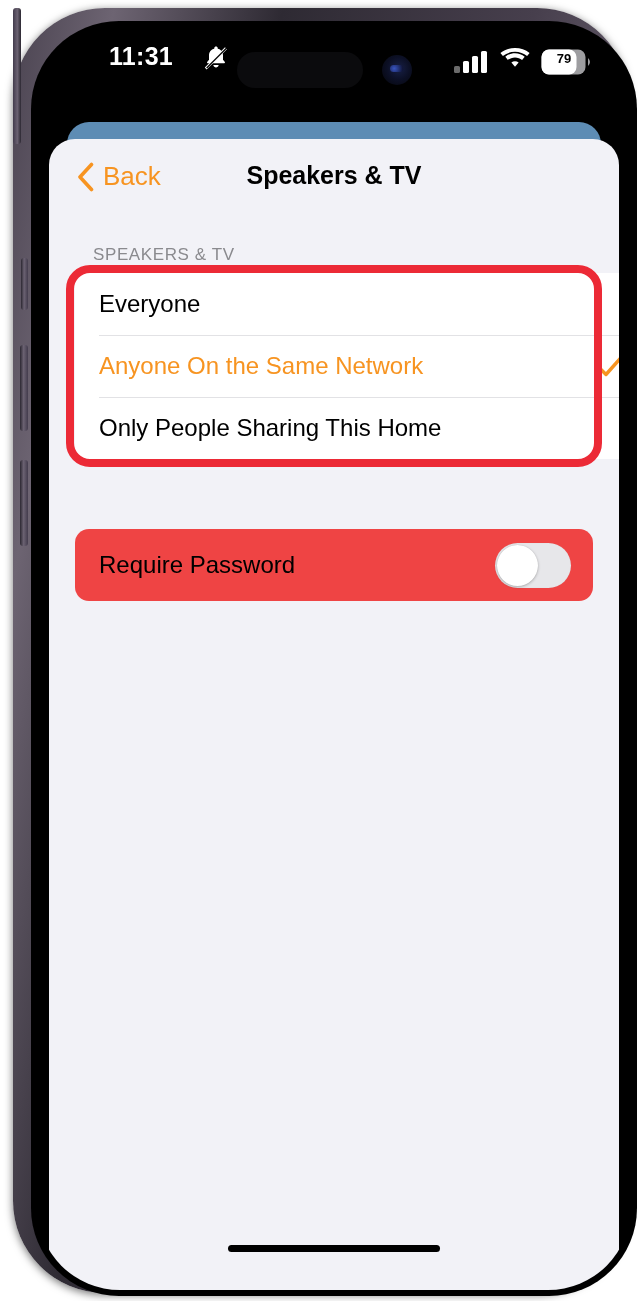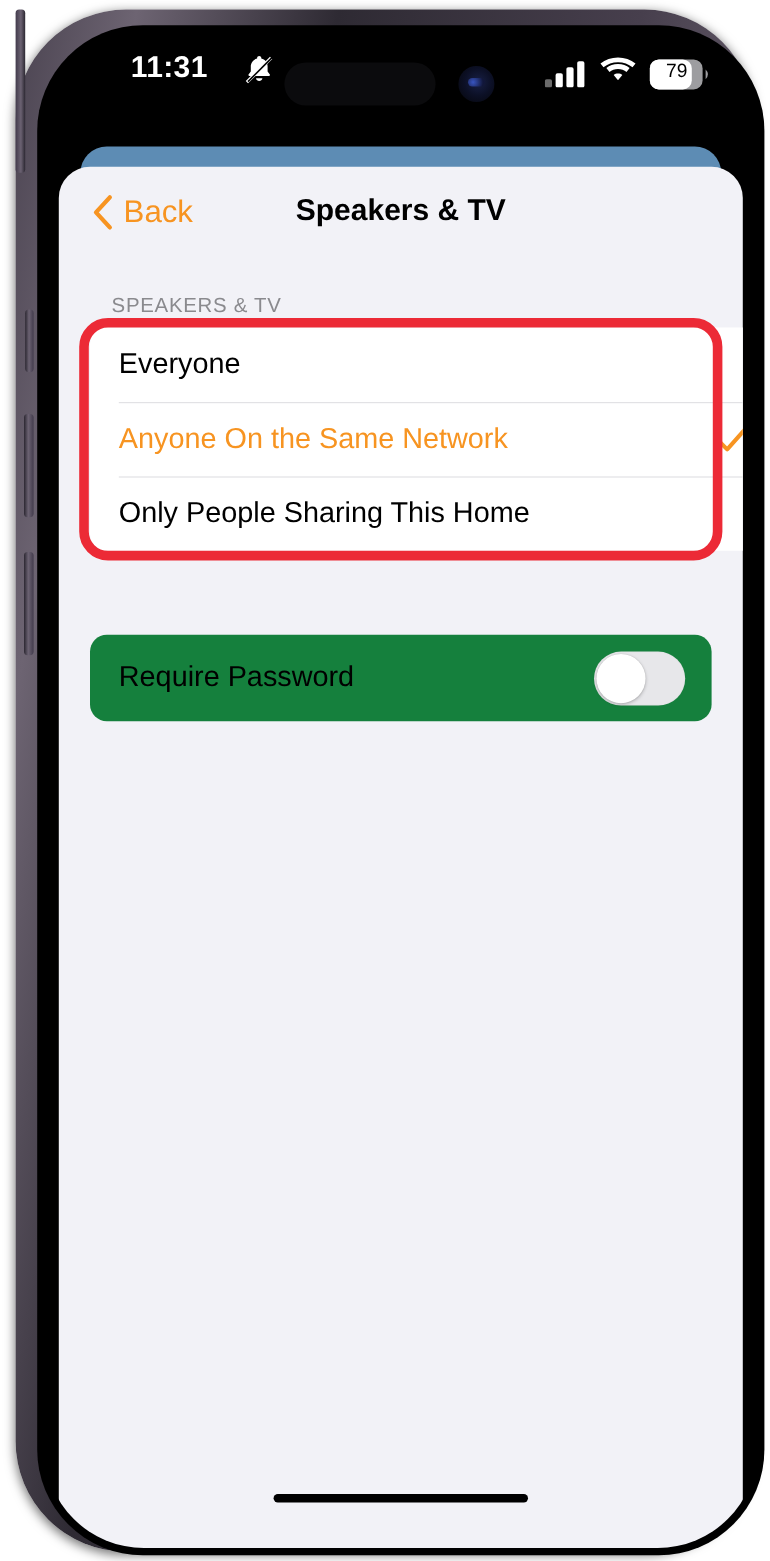--- a/index.html
+++ b/index.html
@@ -65,21 +65,21 @@
     border-radius:4px;
     background:radial-gradient(circle at 30% 50%,#3f5fd8,#11163a 80%);
     opacity:.85;
   }
   #signal-icon{ position:absolute; left:417px; top:22px; }
   #wifi-icon  { position:absolute; left:462px; top:20px; }
   #battery-icon{ position:absolute; left:504px; top:22px; }
   #battery-level-text{
     position:absolute; left:508px; top:24px;
     width:38px; text-align:center;
-    font-size:16px; font-weight:normal; color:#000;
+    font-size:13px; font-weight:bold; color:#000;
   }
 
   
   #background-sheet{
     position:absolute; left:30px; top:95px;
     width:534px; height:70px;
     border-radius:22px 22px 0 0;
     background:#5d8cb4;
     z-index:5;
   }
@@ -140,21 +140,21 @@
     width:536px; height:202px;
     border:8px solid #ec2a36;
     border-radius:24px;
     z-index:20; pointer-events:none;
   }
 
   
   #toggle-card{
     position:absolute; left:26px; top:390px;
     width:518px; height:72px;
-    background:#15803d; border-radius:14px;
+    background:#ef4444; border-radius:14px;
     display:flex; align-items:center;
     padding:0 22px 0 24px;
   }
   #toggle-label{ font-size:24px; color:#000; flex:1; }
   #password-toggle{
     width:76px; height:45px; border-radius:23px;
     background:#e7e7ea; position:relative;
     box-shadow:inset 0 0 1px rgba(0,0,0,.10);
     cursor:pointer;
   }

